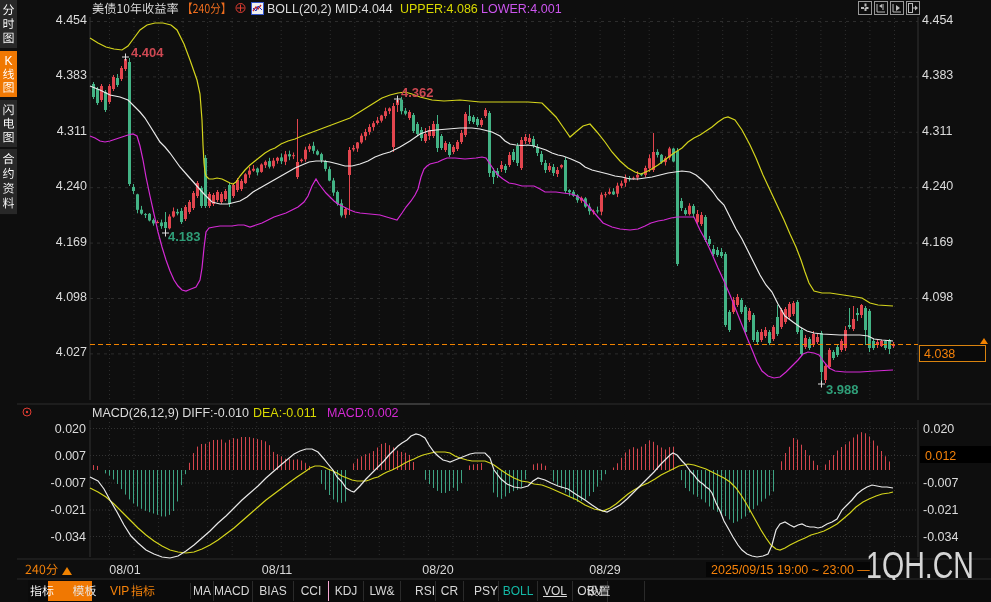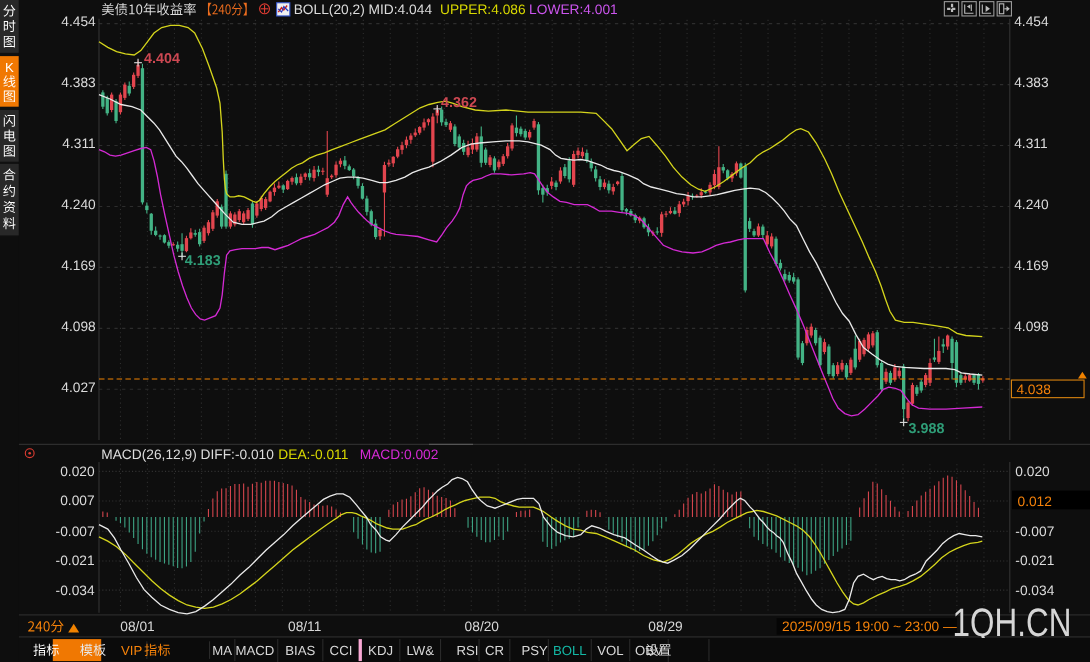--- a/index.html
+++ b/index.html
@@ -805,28 +805,28 @@
       <div style="position:absolute;left:0;top:0px;width:17px;height:48px;background:#282828;"></div>
       <div style="position:absolute;left:0;top:51px;width:17px;height:46px;background:#f07802;"></div>
       <div style="position:absolute;left:0;top:100px;width:17px;height:47px;background:#282828;"></div>
       <div style="position:absolute;left:0;top:149px;width:17px;height:65px;background:#282828;"></div>
     </div>
 <div style="position:absolute;left:0;top:580px;width:991px;height:22px;background:#0b0b0b;margin-left:28px;">
       <div style="position:absolute;left:20px;top:1px;width:44px;height:20px;background:#f07802;"></div>
       <div style="position:absolute;left:163px;top:1px;width:23px;height:20px;color:#d8d8d8;font-size:12px;text-align:center;line-height:20px;border-right:1px solid #2a2a2a;box-sizing:border-box;">MA</div>
       <div style="position:absolute;left:186px;top:1px;width:39px;height:36px;color:#d8d8d8;font-size:12px;text-align:left;line-height:20px;border-right:1px solid #2a2a2a;box-sizing:border-box;">MACD</div>
       <div style="position:absolute;left:225px;top:1px;width:41px;height:20px;color:#d8d8d8;font-size:12px;text-align:center;line-height:20px;border-right:1px solid #2a2a2a;box-sizing:border-box;">BIAS</div>
-      <div style="position:absolute;left:266px;top:1px;width:35px;height:20px;color:#d8d8d8;font-size:12px;text-align:center;line-height:20px;border-right:3px solid #f9a8d4;box-sizing:border-box;">CCI</div>
+      <div style="position:absolute;left:266px;top:1px;width:35px;height:20px;color:#d8d8d8;font-size:12px;text-align:center;line-height:20px;border-right:1px solid #f9a8d4;box-sizing:border-box;">CCI</div>
       <div style="position:absolute;left:301px;top:1px;width:35px;height:20px;color:#d8d8d8;font-size:12px;text-align:center;line-height:20px;border-right:1px solid #2a2a2a;box-sizing:border-box;">KDJ</div>
       <div style="position:absolute;left:336px;top:1px;width:37px;height:20px;color:#d8d8d8;font-size:12px;text-align:center;line-height:20px;border-right:1px solid #2a2a2a;box-sizing:border-box;">LW&amp;</div>
       <div style="position:absolute;left:373px;top:1px;width:35px;height:20px;color:#d8d8d8;font-size:12px;text-align:right;line-height:20px;border-right:1px solid #2a2a2a;box-sizing:border-box;">RSI</div>
       <div style="position:absolute;left:408px;top:1px;width:28px;height:20px;color:#d8d8d8;font-size:12px;text-align:center;line-height:20px;border-right:1px solid #2a2a2a;box-sizing:border-box;">CR</div>
       <div style="position:absolute;left:436px;top:1px;width:35px;height:20px;color:#d8d8d8;font-size:12px;text-align:right;line-height:20px;border-right:1px solid #2a2a2a;box-sizing:border-box;">PSY</div>
       <div style="position:absolute;left:471px;top:1px;width:39px;height:20px;color:#14b8a6;font-size:12px;text-align:center;line-height:20px;border-right:1px solid #2a2a2a;box-sizing:border-box;">BOLL</div>
-      <div style="position:absolute;left:510px;top:1px;width:35px;height:20px;color:#d8d8d8;font-size:12px;text-align:center;line-height:20px;border-right:1px solid #2a2a2a;box-sizing:border-box;">VOL</div>
+      <div style="position:absolute;left:510px;top:1px;width:35px;height:20px;color:#d8d8d8;font-size:12px;text-align:center;line-height:20px;border-right:1px solid #2a2a2a;box-sizing:border-box;text-decoration:underline;">VOL</div>
       <div style="position:absolute;left:545px;top:1px;width:35px;height:36px;color:#d8d8d8;font-size:12px;text-align:center;line-height:20px;border-right:1px solid #2a2a2a;box-sizing:border-box;">OBV</div>
       <div style="position:absolute;left:580px;top:1px;width:37px;height:20px;color:#d8d8d8;font-size:12px;text-align:center;line-height:20px;border-right:1px solid #2a2a2a;box-sizing:border-box;"></div>
       <div style="position:absolute;left:105px;top:3px;width:1px;height:16px;background:#2a2a2a;"></div>
       <div style="position:absolute;left:162px;top:3px;width:1px;height:16px;background:#2a2a2a;"></div>
     </div>
 <svg width="991" height="602" viewBox="0 0 991 602" style="position:absolute;left:0;top:0;pointer-events:none;">
       <g fill="#fff" transform="translate(2.5 14.2) scale(1 1)">
         <path transform="translate(0.0 0) scale(0.01200 -0.01200)" d="M673 822 604 794C675 646 795 483 900 393C915 413 942 441 961 456C857 534 735 687 673 822ZM324 820C266 667 164 528 44 442C62 428 95 399 108 384C135 406 161 430 187 457V388H380C357 218 302 59 65 -19C82 -35 102 -64 111 -83C366 9 432 190 459 388H731C720 138 705 40 680 14C670 4 658 2 637 2C614 2 552 2 487 8C501 -13 510 -45 512 -67C575 -71 636 -72 670 -69C704 -66 727 -59 748 -34C783 5 796 119 811 426C812 436 812 462 812 462H192C277 553 352 670 404 798Z"></path>
       </g>
       <g fill="#fff" transform="translate(2.5 28.2) scale(1 1)">

